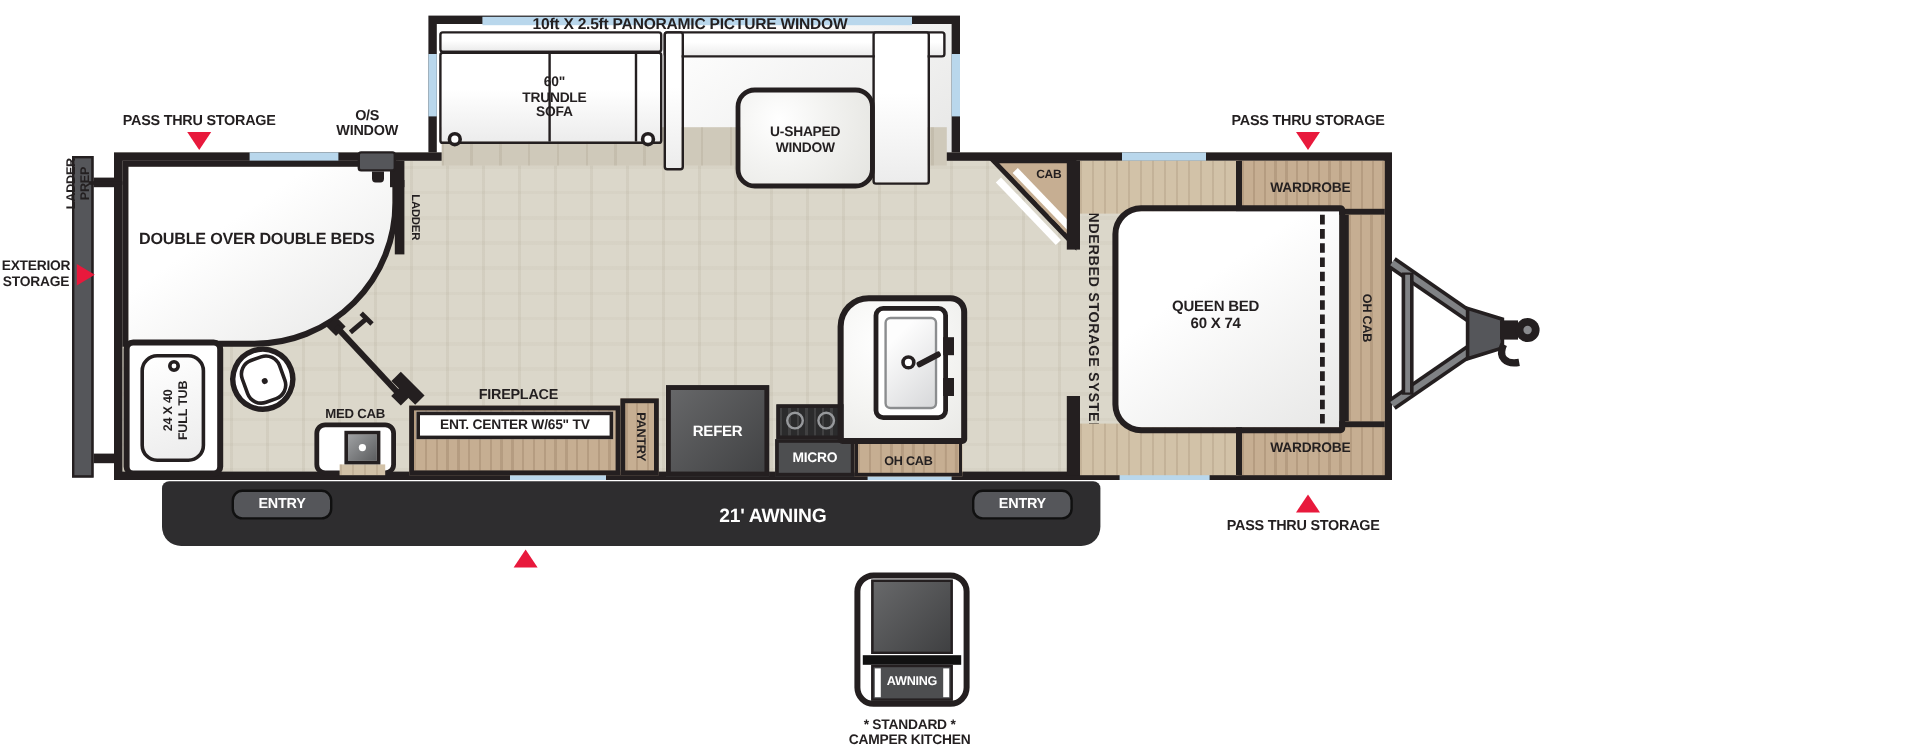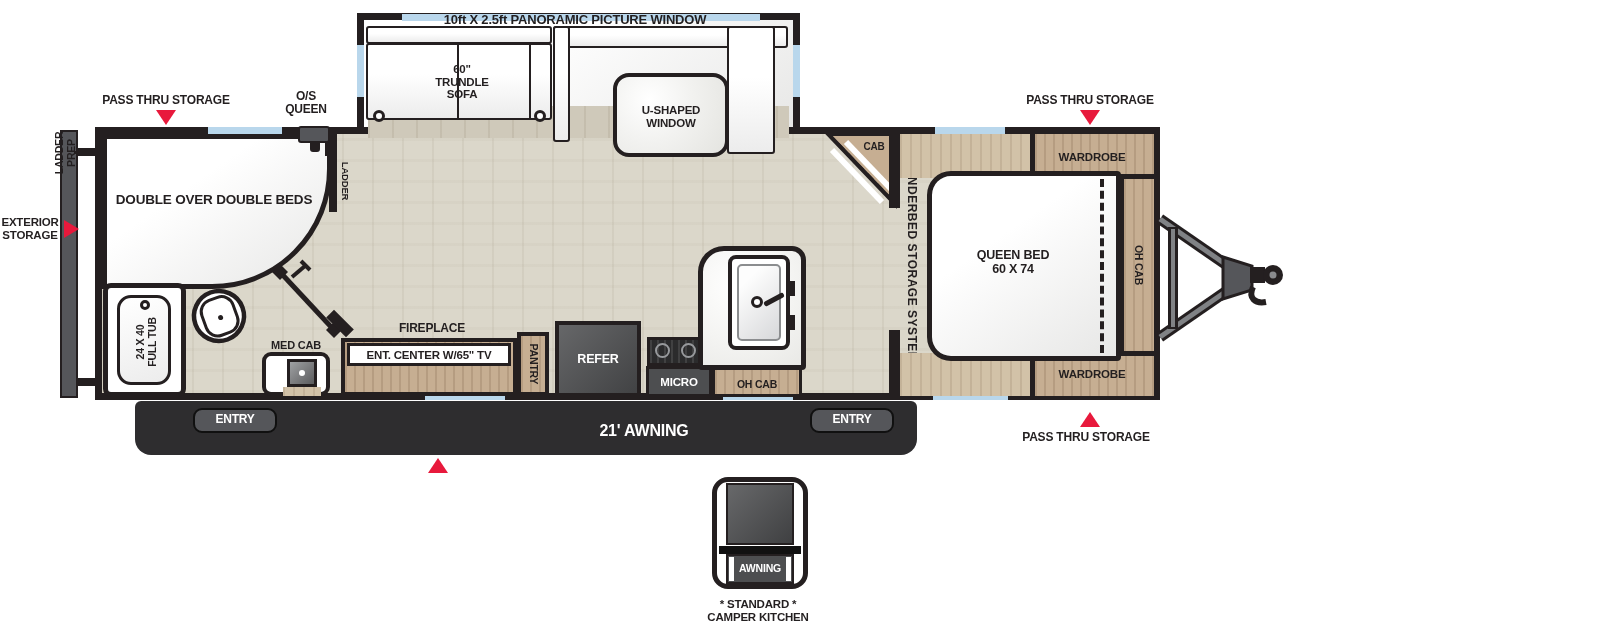--- a/index.html
+++ b/index.html
@@ -192,21 +192,21 @@
   <div class="lbl white" style="left:235px;top:420px;font-size:12px;">ENTRY</div>
   <div class="abs plate" style="left:810px;top:408px;width:84px;height:25px;"></div>
   <div class="lbl white" style="left:852px;top:420px;font-size:12px;">ENTRY</div>
 
   <div class="lbl" style="left:575px;top:20px;font-size:13px;white-space:nowrap;">10ft X 2.5ft PANORAMIC PICTURE WINDOW</div>
 
   <div class="lbl" style="left:166px;top:101px;font-size:12px;white-space:nowrap;">PASS THRU STORAGE</div>
   <div class="abs arrow-down" style="left:156px;top:110px;"></div>
 
   <div class="lbl" style="left:306px;top:103px;font-size:12px;">O/S
-QUEEN</div>
+WINDOW</div>
 
   <div class="lbl ccw" style="left:66px;top:153px;font-size:10.5px;">LADDER
 PREP</div>
 
   <div class="lbl" style="left:30px;top:229px;font-size:11.5px;">EXTERIOR
 STORAGE</div>
   <div class="abs arrow-right" style="left:64px;top:220px;"></div>
 
   <div class="lbl" style="left:1090px;top:101px;font-size:12px;white-space:nowrap;">PASS THRU STORAGE</div>
   <div class="abs arrow-down" style="left:1080px;top:110px;"></div>

